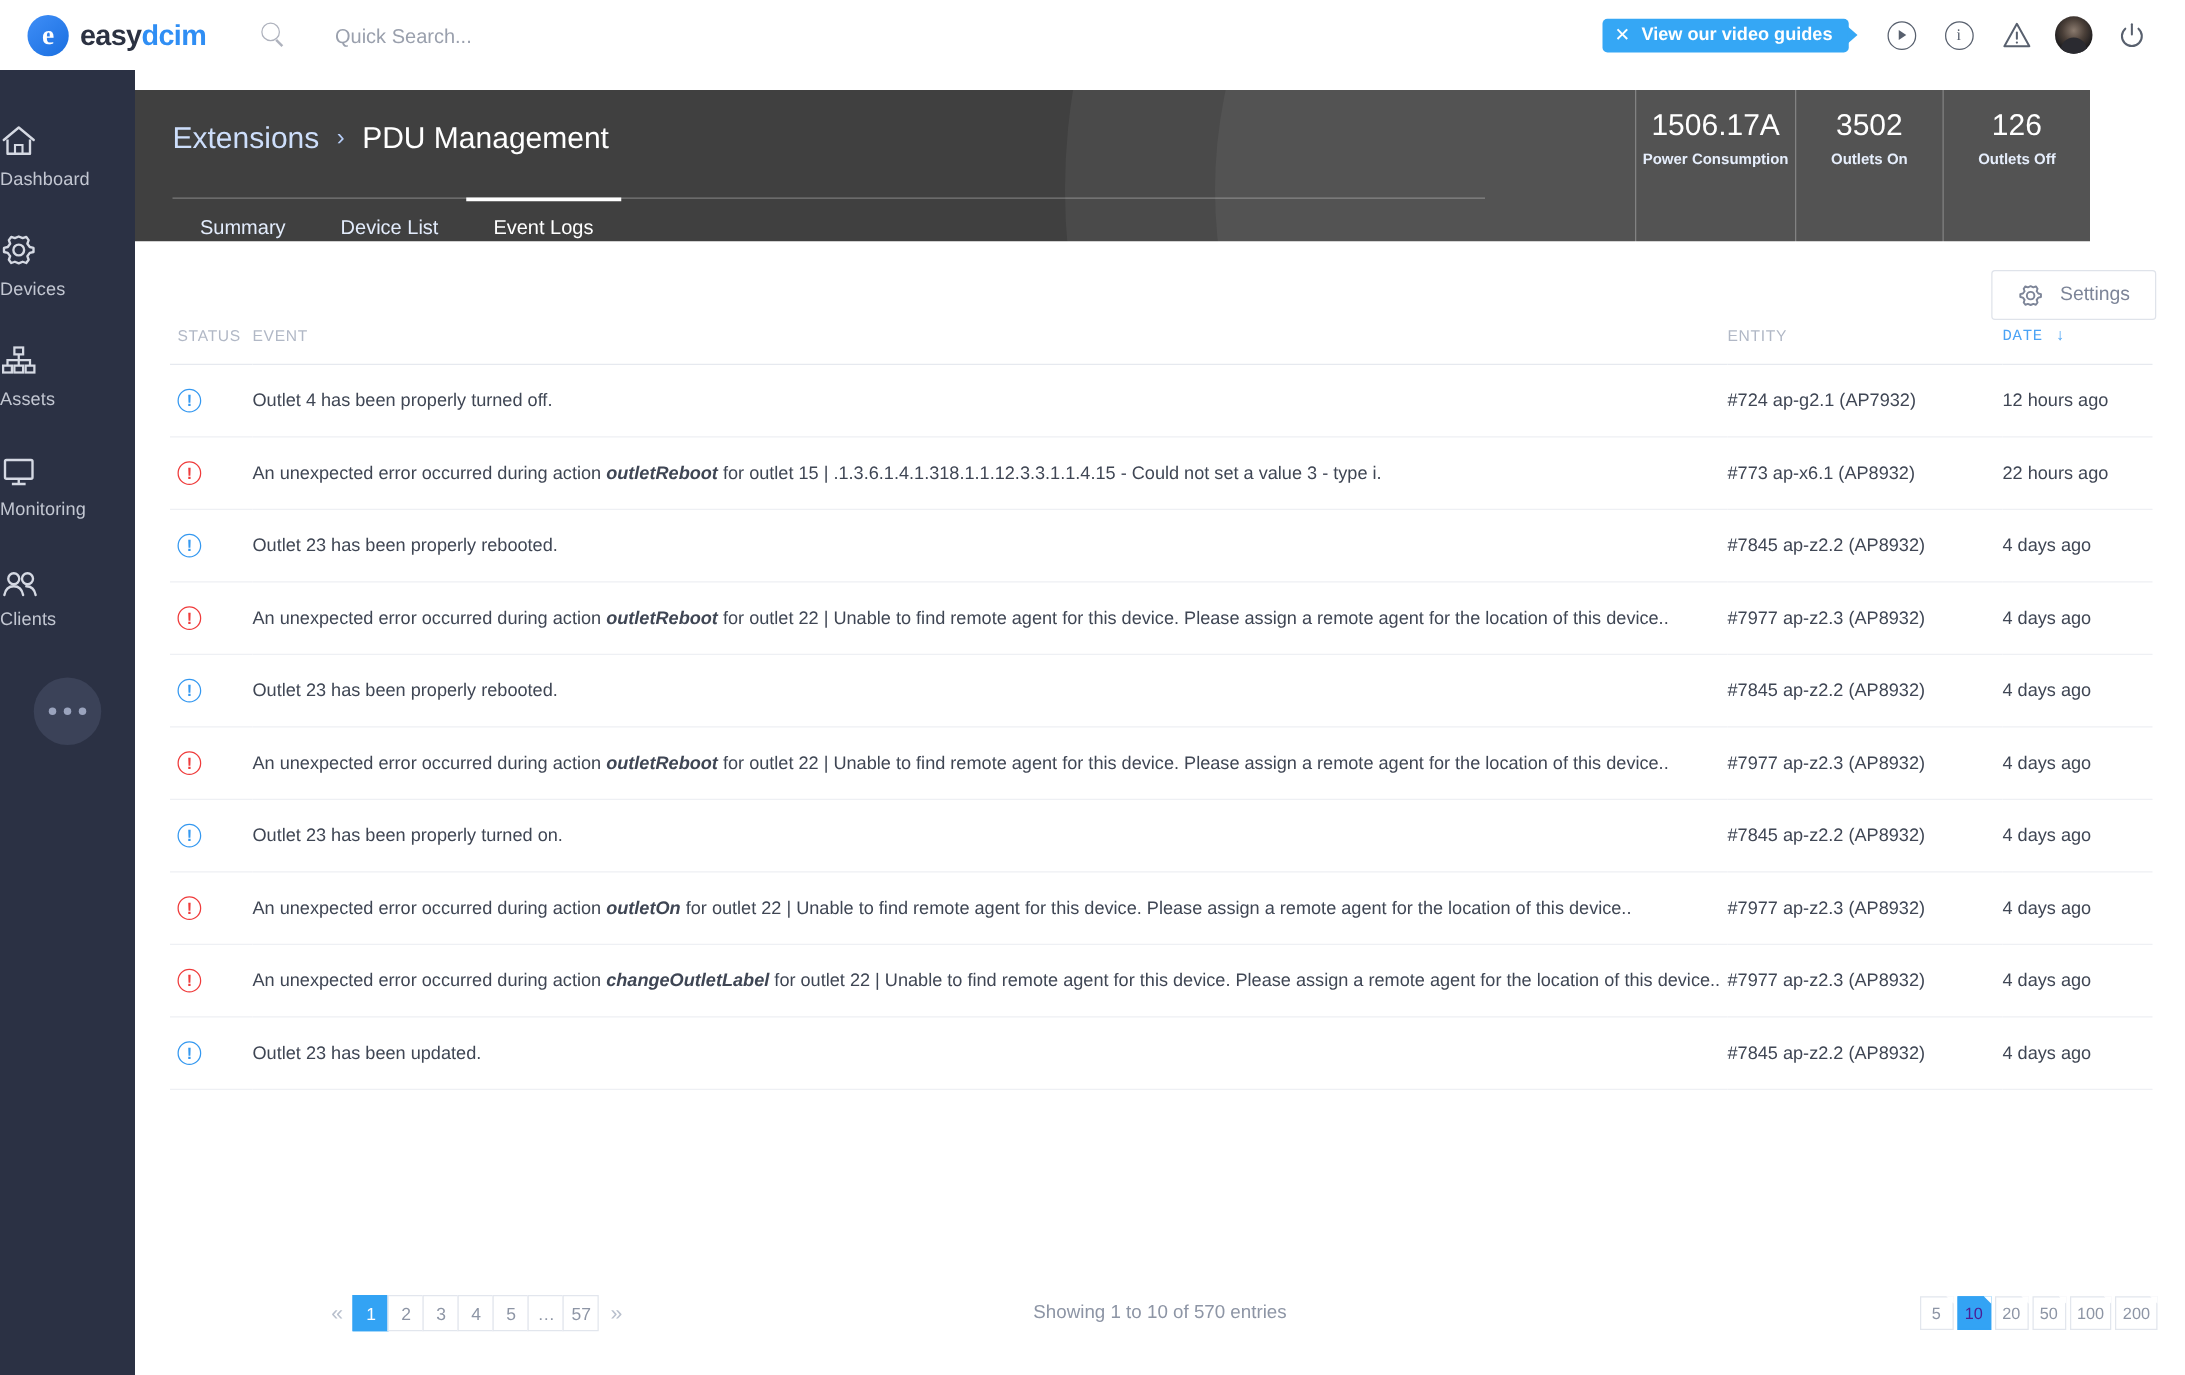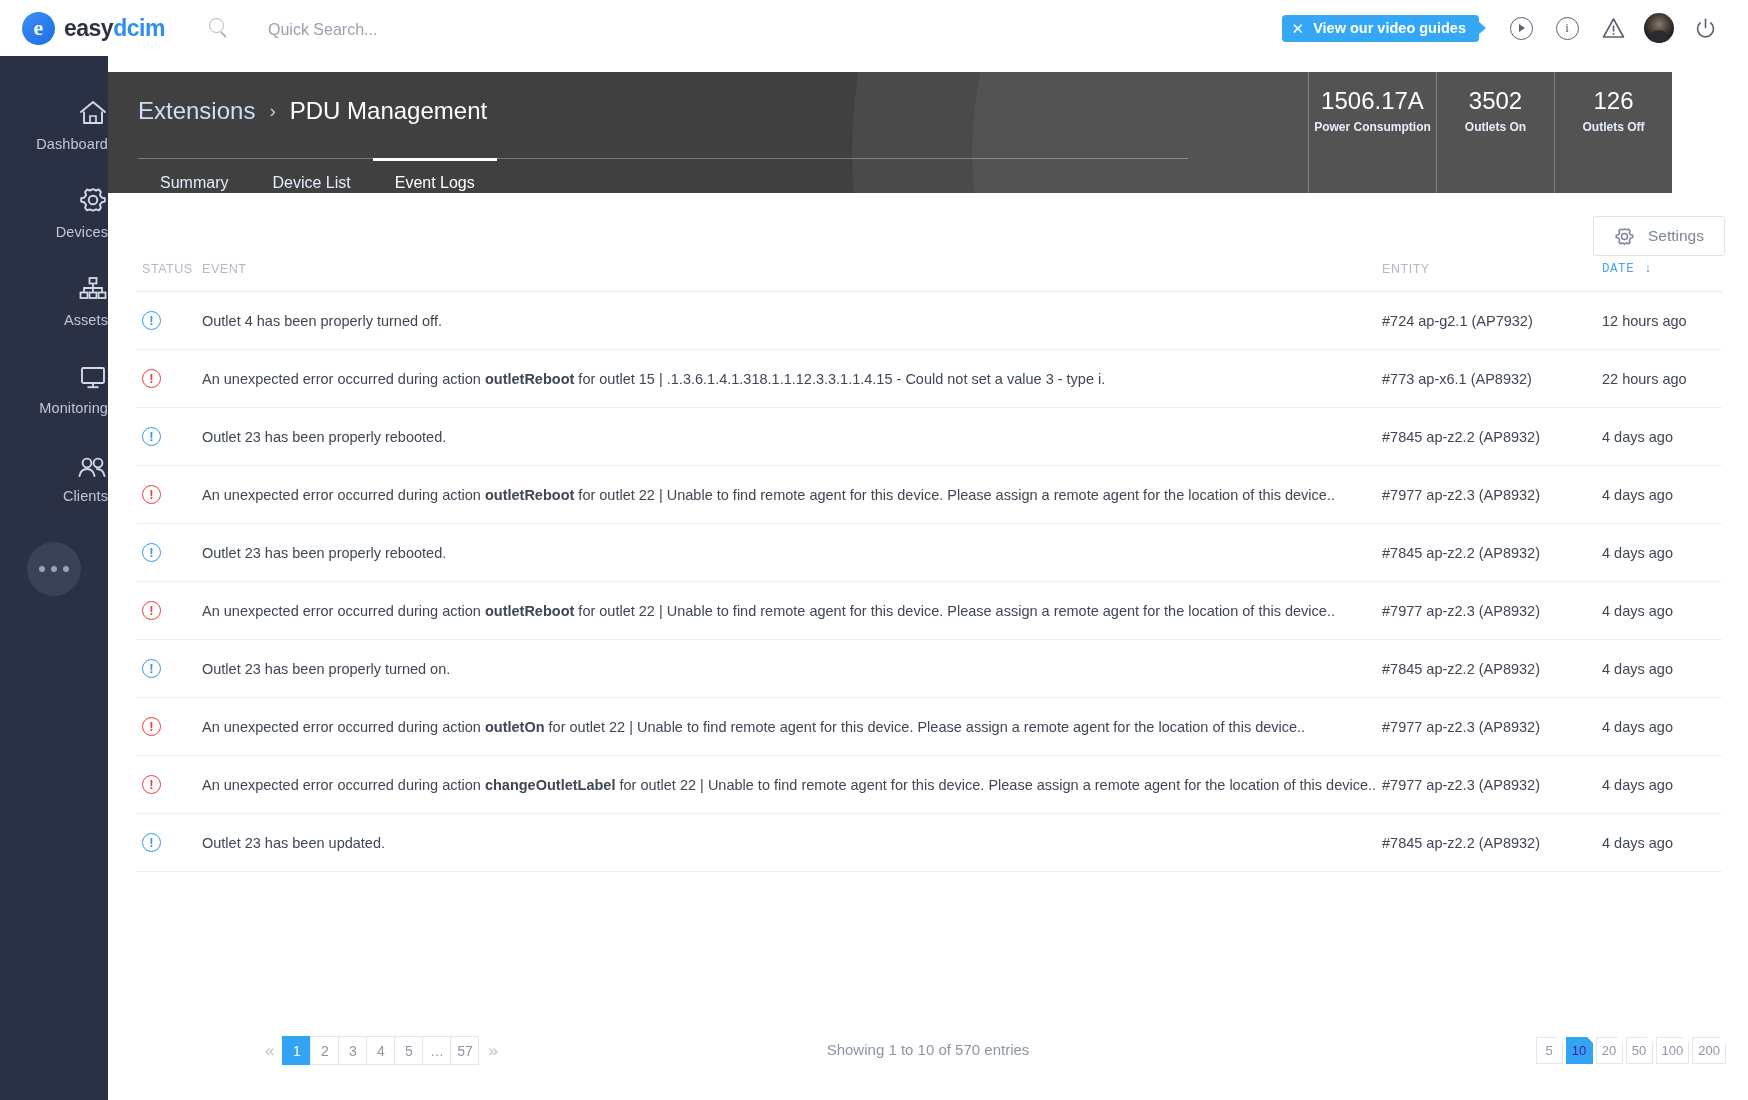--- a/index.html
+++ b/index.html
@@ -86,21 +86,21 @@
   .pwr { width:23px;height:23px;position:relative;}
 
   
   .sidebar {
     position: absolute; left: 0; top: 56px;
     width: 108px; height: 1044px;
     background: #2b3144;
     padding-top: 22px;
   }
   .side-item {
-    display:flex; flex-direction:column; align-items:flex-end;
+    display:flex; flex-direction:column; align-items:flex-start;
     padding: 15px 0 14px; cursor: pointer; position: relative;
   }
   .side-item .si-ico { height: 34px; display:flex; align-items:flex-end; justify-content:center; }
   .side-item .si-lbl {
     margin-top: 9px; font-size: 14.5px; color: #c3c7d2; letter-spacing: .1px;
   }
   .side-dots {
     width: 54px; height: 54px; border-radius: 50%;
     background: #3b4258; margin: 24px auto 0;
     display:flex; align-items:center; justify-content:center; gap: 6px;
@@ -180,21 +180,21 @@
   table.evt th.date-th { color: #4ba3f5; font-family: Liberation Mono, monospace; }
   .sortarrow { color:#4ba3f5; margin-left: 10px; font-size: 13px; }
   table.evt td {
     font-size: 14.5px; color: #3f4654; padding: 19px 0 19px 0;
     border-bottom: 1px solid #eef0f4; vertical-align: middle;
   }
   .c-status { width: 66px; padding-left: 6px !important; }
   .c-event  { width: 1180px; }
   .c-entity { width: 220px; color:#3f4654; }
   .c-date   { width: 120px; color:#3f4654; }
-  .bold-act { font-weight: bold; }
+  .bold-act { font-weight: bold; font-style: italic; }
 
   .st-ico {
     width: 19px; height: 19px; border-radius: 50%;
     border: 1.7px solid #3498f0; color: #3498f0;
     display:flex; align-items:center; justify-content:center;
     font-size: 13px; font-weight: bold; font-family:"Liberation Sans", sans-serif;
     line-height: 1;
   }
   .st-ico.err { border-color: #ef3b3b; color:#ef3b3b; }
 

